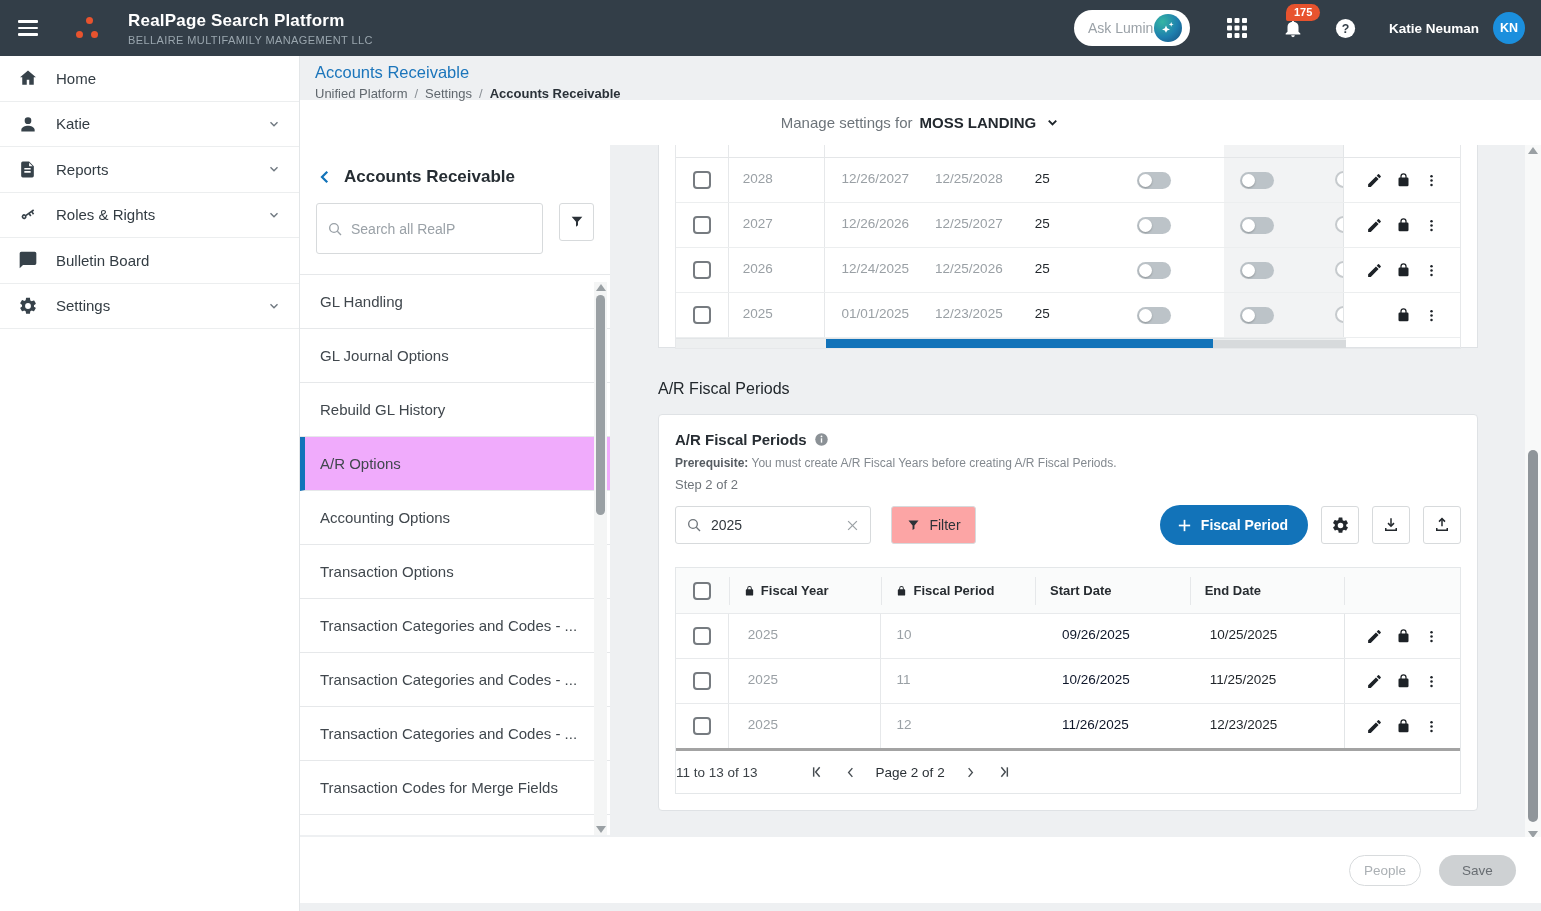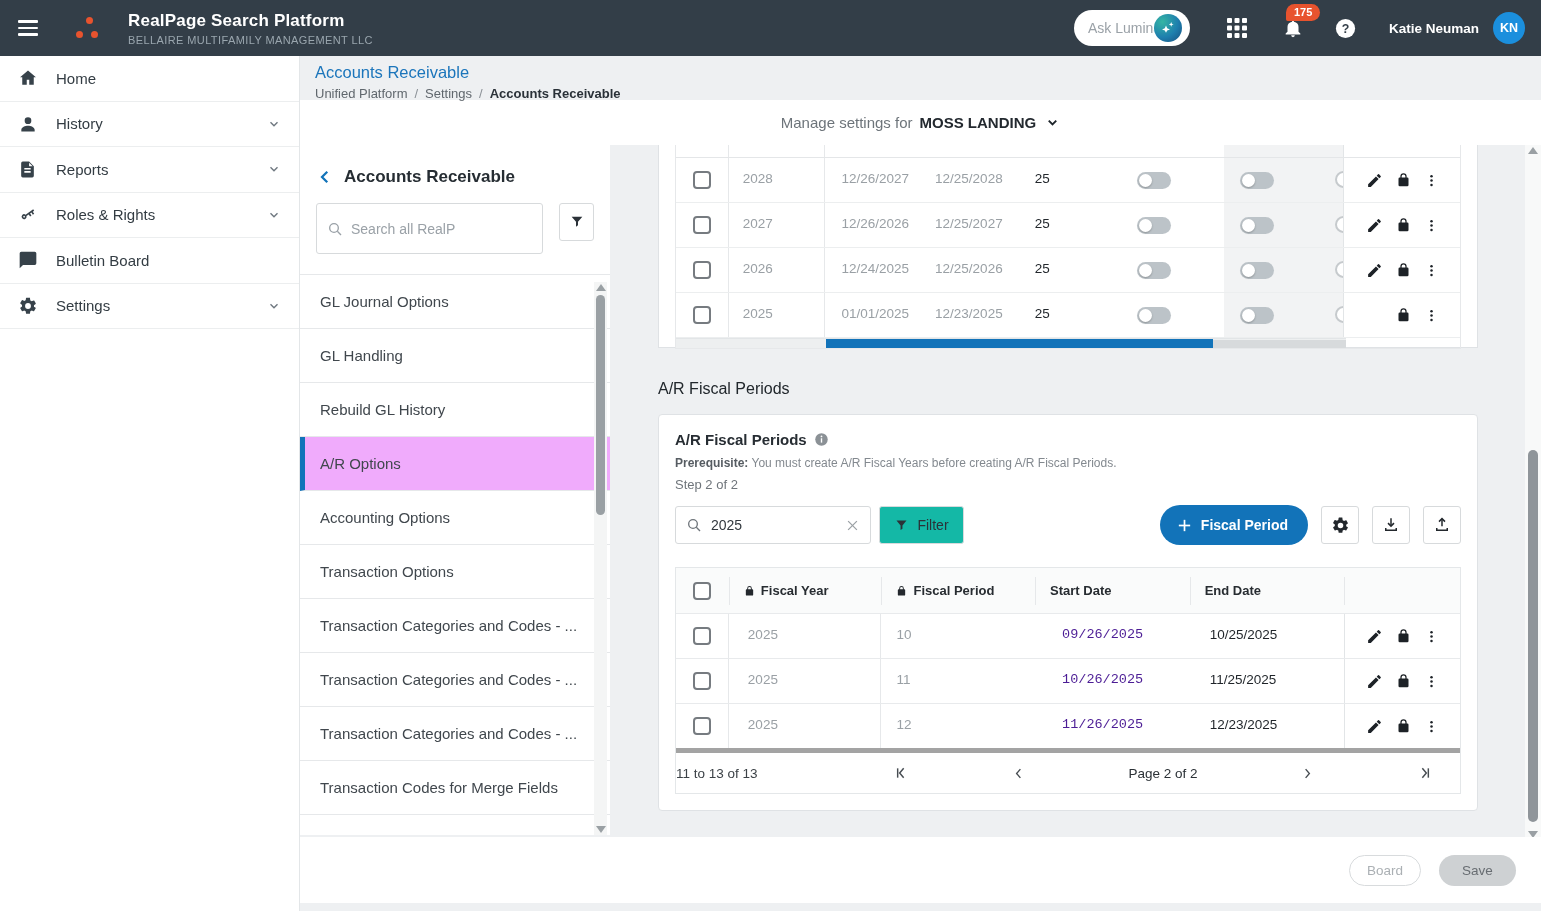--- a/index.html
+++ b/index.html
@@ -98,39 +98,39 @@
   .section-title { margin-top:32px; font-size:16px; color:#21272c; }
 
   .card-bottom { margin-top:16px; background:#fff; border:1px solid #dfe2e5; border-radius:4px; padding:16px; }
   .cb-title { font-size:15px; font-weight:700; color:#272d33; display:flex; align-items:center; gap:7px; }
   .prereq { margin-top:8px; font-size:12px; color:#83898f; }
   .prereq b { color:#565c62; font-weight:700; }
   .step { margin-top:7px; font-size:13px; color:#6f757b; }
   .controls { margin-top:13px; display:flex; align-items:center; }
   .s-box { width:196px; height:38px; border:1px solid #d7dadc; border-radius:3px; display:flex; align-items:center; padding:0 10px; color:#6f757b; background:#fff; }
   .s-box input { border:none; outline:none; flex:1; min-width:0; margin-left:9px; font-size:14px; color:#33393f; font-family:inherit; }
-  .f-btn { margin-left:8px; width:85px; height:38px; border:1px solid #d7dadc; border-radius:3px; background:#14b8a6; display:flex; align-items:center; justify-content:center; gap:8px; font-size:14px; color:#2b3238; cursor:pointer; font-family:inherit; }
+  .f-btn { margin-left:20px; width:85px; height:38px; border:1px solid #d7dadc; border-radius:3px; background:#fca5a5; display:flex; align-items:center; justify-content:center; gap:8px; font-size:14px; color:#2b3238; cursor:pointer; font-family:inherit; }
   .right-ctl { margin-left:auto; display:flex; align-items:center; }
   .add-btn { height:40px; padding:0 20px 0 16px; border:none; border-radius:20px; background:#1273b9; color:#fff; font-size:14px; font-weight:700; display:flex; align-items:center; gap:8px; cursor:pointer; font-family:inherit; }
   .sq-btn { margin-left:13px; width:38px; height:38px; border:1px solid #d7dadc; border-radius:3px; background:#fff; display:flex; align-items:center; justify-content:center; color:#23282d; cursor:pointer; }
 
   .fp-table { margin-top:22px; border:1px solid #e4e7e9; }
   .fp-head { height:45px; display:flex; background:#fafbfb; align-items:center; }
   .h-cell { font-size:13px; font-weight:600; color:#272c31; display:flex; align-items:center; gap:6px; height:28px; border-left:1px solid #e6e8ea; padding-left:14px; }
   .h-cb { width:53px; justify-content:center; border-left:none; padding-left:0; }
   .h-fy { width:153px; } .h-fp { width:154px; } .h-sd { width:155px; } .h-ed { width:155px; }
   .h-act { width:116px; }
   .fp-row { height:45px; display:flex; border-top:1px solid #e8eaec; }
   .fp-row .c-cb { border-right:1px solid #e6e8ea; }
   .r-fy { width:153px; padding-left:19px; color:#9aa0a5; border-right:1px solid #e6e8ea; }
   .r-fp { width:154px; padding-left:15px; color:#9aa0a5; }
-  .r-sd { width:155px; padding-left:27px; color:#4c1d95;font-family:Liberation Mono, monospace; }
+  .r-sd { width:155px; padding-left:27px; color:#0f172a; }
   .r-ed { width:155px; padding-left:20px; color:#1f2429; font-weight:500; }
   .r-act { width:116px; border-left:1px solid #e2e5e7; display:flex; align-items:center; justify-content:center; gap:13px; }
-  .fp-pager { height:45px; border-top:5px solid #a3a3a3; display:flex; align-items:center; justify-content:space-between; padding-right:18px; }
+  .fp-pager { height:45px; border-top:3px solid #a3a3a3; display:flex; align-items:center; justify-content:flex-start; padding-right:18px; }
   .range-text { font-size:13.5px; color:#3c4247; margin-right:42px; }
   .pg-btn { background:none; border:none; color:#474d52; cursor:pointer; padding:0; margin:0 9px; }
   .page-text { font-size:13.5px; color:#2b3136; margin:0 9px; }
 
   
   .page-scroll { position:absolute; right:0; top:0; width:16px; height:695px; background:#f8f9f9; }
   .page-scroll .thumb { position:absolute; left:3px; width:10px; top:305px; height:372px; background:#8f959a; border-radius:5px; }
   .page-scroll .scroll-arrow { left:3px; }
 
   
@@ -211,21 +211,21 @@
           <polyline points="6,9 12,15 18,9"></polyline>
         </svg>
     </span>
   </div>
     <div class="nav-item">
     <span class="nav-icon">
         <svg width="20" height="20" viewBox="0 0 24 24">
           <path fill="currentColor" d="M12 12a4 4 0 1 0-4-4 4 4 0 0 0 4 4Zm0 2c-3.3 0-8 1.7-8 5v2h16v-2c0-3.3-4.7-5-8-5Z"></path>
         </svg>
       </span>
-    <span class="nav-label">History</span>
+    <span class="nav-label">Katie</span>
     <span class="nav-chevron">
       <svg width="14" height="14" viewBox="0 0 24 24" fill="none" stroke="currentColor" stroke-width="2.4">
           <polyline points="6,9 12,15 18,9"></polyline>
         </svg>
     </span>
   </div>
     <div class="nav-item">
     <span class="nav-icon">
         <svg width="19" height="19" viewBox="0 0 24 24">
           <path fill="currentColor" d="M14 2H6a2 2 0 0 0-2 2v16a2 2 0 0 0 2 2h12a2 2 0 0 0 2-2V8Zm-6 14v-2h8v2Zm8-4H8v-2h8Zm-2-4V3.5L18.5 8Z"></path>
@@ -316,24 +316,24 @@
           <input placeholder="Search all RealP" style="">
         </div>
         <button class="p-filter">
           <svg width="16" height="16" viewBox="0 0 24 24">
               <path fill="currentColor" d="M4 4h16l-6.5 7.8V17l-3 2v-7.2Z"></path>
             </svg>
         </button>
       </div>
       <div class="panel-list">
           <div class="panel-item">
+            <span>GL Handling</span>
+          </div>
+          <div class="panel-item">
             <span>GL Journal Options</span>
-          </div>
-          <div class="panel-item">
-            <span>GL Handling</span>
           </div>
           <div class="panel-item">
             <span>Rebuild GL History</span>
           </div>
           <div class="panel-item selected">
             <span>A/R Options</span>
           </div>
           <div class="panel-item">
             <span>Accounting Options</span>
           </div>
@@ -742,18 +742,18 @@
       </div>
     </div>
 
     <div class="page-scroll">
       <div class="scroll-arrow up"></div>
       <div class="thumb"></div>
       <div class="scroll-arrow down"></div>
     </div>
 
     <div class="bottombar">
-      <button class="btn-cancel">Board</button>
+      <button class="btn-cancel">People</button>
       <button class="btn-save">Save</button>
     </div>
 
   </div>
 </div>
 
 </body></html>

